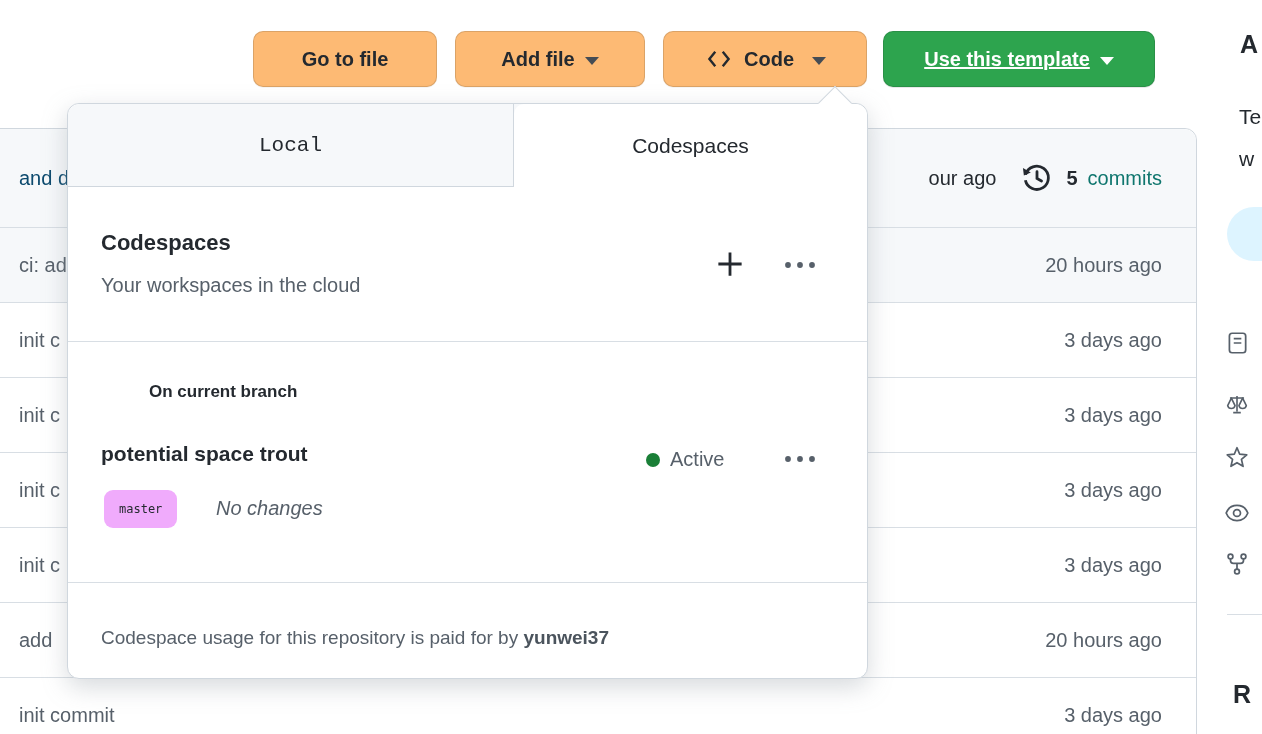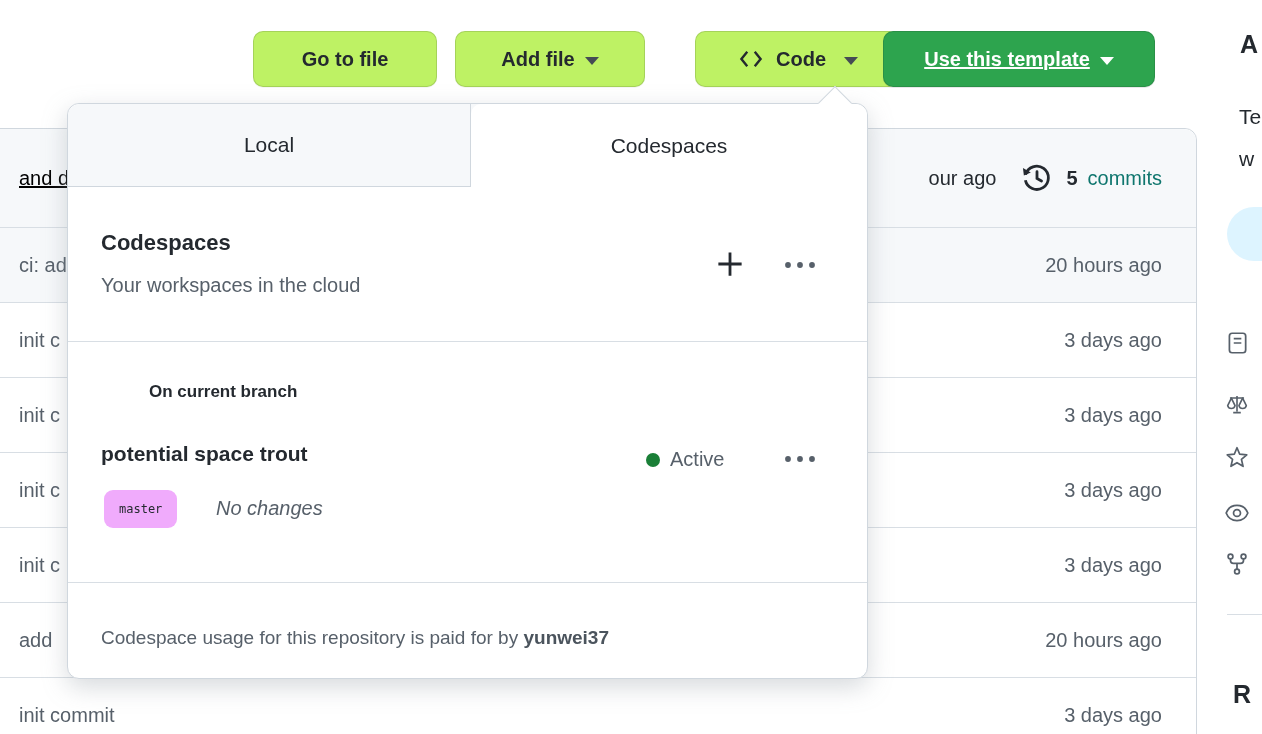--- a/index.html
+++ b/index.html
@@ -5,27 +5,27 @@
   * { margin:0; padding:0; box-sizing:border-box; }
   html,body { width:1262px; height:734px; }
   body {
     position:relative; overflow:hidden; background:#ffffff;
     font-family:"Liberation Sans", sans-serif; color:#24292f;
   }
   
   .btn {
     position:absolute; top:31px; height:56px;
     display:flex; align-items:center; justify-content:center; gap:10px;
-    background:#bef264; border:1px solid rgba(27,31,36,0.15); border-radius:10px;
+    background:#fdba74; border:1px solid rgba(27,31,36,0.15); border-radius:10px;
     font-size:20px; font-weight:600; color:#24292f; cursor:pointer;
     box-shadow:0 1px 0 rgba(27,31,36,0.04);
   }
   .btn-go   { left:253px; width:184px; }
   .btn-add  { left:455px; width:190px; }
-  .btn-code { left:695px; width:204px; }
+  .btn-code { left:663px; width:204px; }
   .btn-green{
     left:883px; width:272px; background:#2da44e; border:1px solid rgba(27,31,36,0.15);
     color:#ffffff; box-shadow:0 1px 0 rgba(27,31,36,0.1);text-decoration:underline;
   }
   .caret {
     width:0; height:0; border-left:7px solid transparent; border-right:7px solid transparent;
     border-top:8px solid #454c54; margin-top:3px;
   }
   .caret.white { border-top-color:#ffffff; }
   
@@ -37,21 +37,21 @@
     position:relative; display:flex; align-items:center; justify-content:space-between;
     padding:0 34px 0 42px; height:75px; border-top:1px solid #d8dee4;
     font-size:20px; color:#57606a; background:#ffffff;
   }
   .trow.header {
     height:98px; border-top:none; background:#f6f8fa; border-radius:0 12px 0 0;
     color:#24292f;
   }
   .trow.gray { background:#f6f8fa; }
   .trow .msg { white-space:nowrap; overflow:hidden; }
-  .trow.header .msg { color:#000000;text-decoration:underline; }
+  .trow.header .msg { color:#0c4a6e; }
   .trow .time { white-space:nowrap; color:#57606a; }
   .commits-cluster { display:flex; align-items:center; gap:10px; }
   .commits-cluster .ago { margin-right:16px; }
   .commits-cluster .num { font-weight:700; color:#24292f; margin-left:4px; }
   .commits-cluster .word { color:#0f766e; }
   
   .sidebar { position:absolute; left:1197px; top:0; width:65px; height:734px; background:#ffffff; overflow:hidden; }
   .sb-about { position:absolute; left:43px; top:30px; font-size:25px; font-weight:700; white-space:nowrap; }
   .sb-desc1 { position:absolute; left:42px; top:105px; font-size:21px; color:#24292f; white-space:nowrap;text-align:right; }
   .sb-desc2 { position:absolute; left:42px; top:147px; font-size:21px; color:#24292f; white-space:nowrap; }
@@ -71,21 +71,21 @@
     border-top:1px solid #d0d7de; border-left:1px solid #d0d7de;
   }
   .tabbar {
     position:absolute; left:0; top:0; width:100%; height:83px; display:flex;
     background:#f6f8fa; border-bottom:1px solid #d0d7de; border-radius:12px 12px 0 0;
   }
   .tab {
     display:flex; align-items:center; justify-content:center;
     font-size:21px; color:#24292f; cursor:pointer;
   }
-  .tab.local { width:403px; border-right:1px solid #d0d7de; border-top-left-radius:12px; }
+  .tab.local { width:446px; border-right:1px solid #d0d7de; border-top-left-radius:12px;font-family:Liberation Mono, monospace; }
   .tab.codespaces {
     flex:1; background:#ffffff; border-top-left-radius:10px; border-top-right-radius:12px;
     height:84px; margin-bottom:-1px;
   }
   .cs-title { position:absolute; left:33px; top:126px; font-size:22px; font-weight:700; }
   .cs-subtitle { position:absolute; left:33px; top:170px; font-size:20px; color:#57606a; }
   .plus-btn { position:absolute; left:647px; top:145px; width:30px; height:30px; cursor:pointer; }
   .kebab { position:absolute; width:32px; height:10px; cursor:pointer; color:#57606a; }
   .kebab.k1 { left:716px; top:156px; }
   .kebab.k2 { left:716px; top:350px; }

